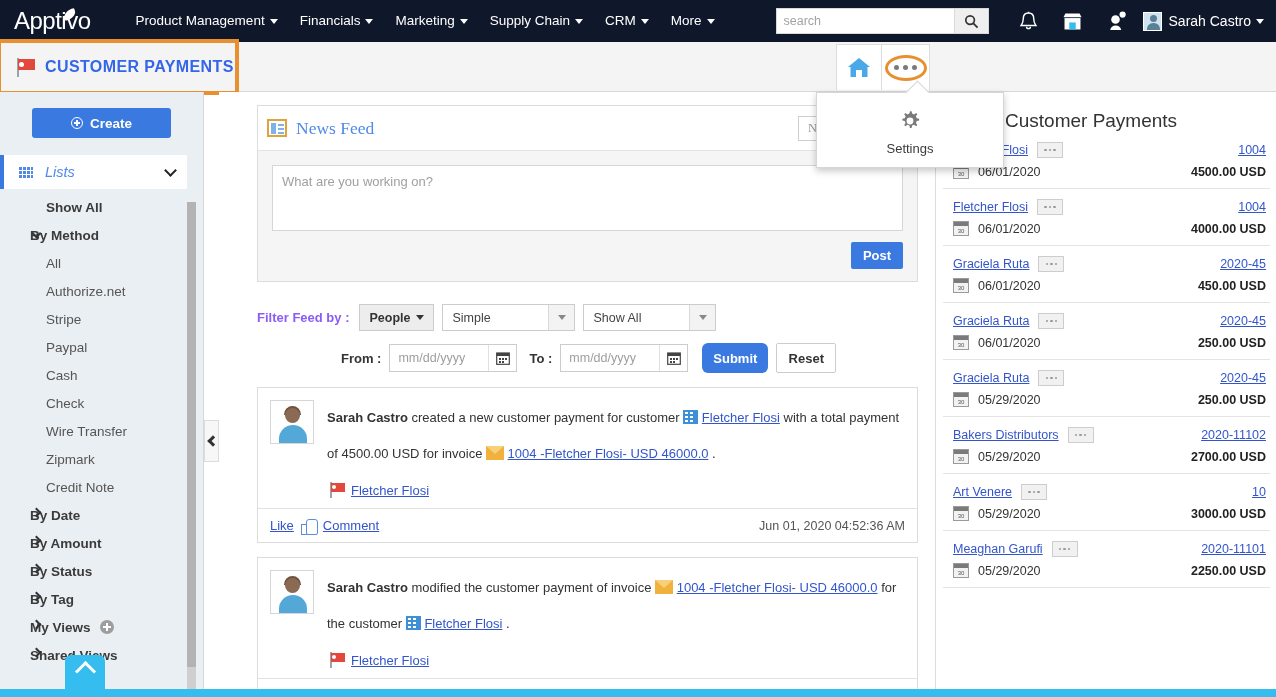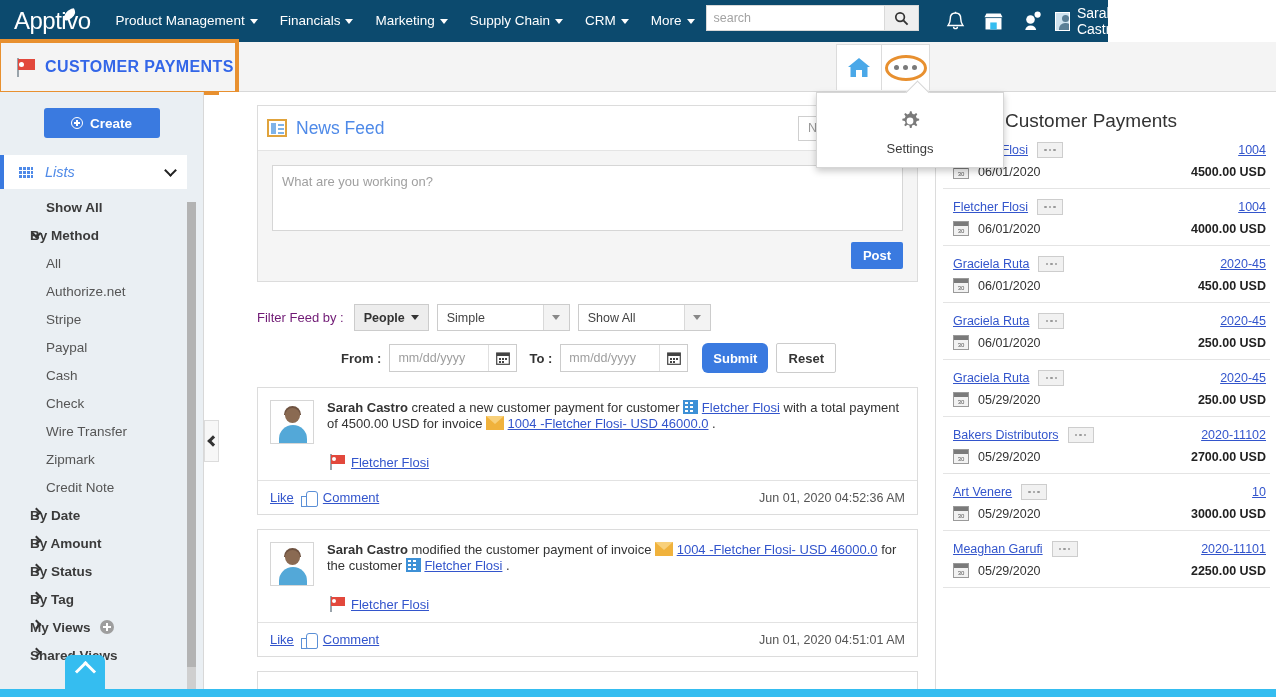--- a/index.html
+++ b/index.html
@@ -6,22 +6,22 @@
   html, body { margin:0; padding:0; }
   body {
     width:1276px; height:697px;
     font-family:"Liberation Sans", sans-serif;
     font-size:13px; color:#333;
     background:#ffffff; overflow:hidden; position:relative;
   }
 
   
   .topbar {
-    position:absolute; left:0; top:0; width:1108px; height:42px;
-    background:#0c4a6e; display:flex; align-items:center;
+    position:absolute; left:0; top:0; width:1276px; height:42px;
+    background:#0f172a; display:flex; align-items:center;gap:20px;
   }
   .logo {
     color:#fff; font-size:24px; letter-spacing:-0.5px; padding:0 14px 0 14px;
     font-weight:400; position:relative; white-space:nowrap;
   }
   .logo .leaf {
     position:absolute; left:63px; top:3px; width:13px; height:9px;
     background:#fff; border-radius:80% 10% 70% 20%; transform:rotate(-22deg);
   }
   .navmenu { display:flex; align-items:center; height:42px; }
@@ -126,21 +126,21 @@
   }
   .popitem .plabel { font-size:13px; color:#3b3b3b; margin-top:7px; }
   .popnotif { outline:4px solid #e8902f; outline-offset:-2px; background:#fff; z-index:2;}
 
   
   .sidebar {
     position:absolute; left:0; top:92px; width:204px; height:605px;
     background:#eaeff3; border-right:1px solid #d8d8d8;
   }
   .create-btn {
-    margin:16px auto 0 auto; width:116px; height:30px; background:#3a7ae0;
+    margin:16px auto 0 auto; width:139px; height:30px; background:#3a7ae0;
     color:#fff; font-size:13.5px; font-weight:bold; border-radius:3px;
     display:flex; align-items:center; justify-content:center; cursor:pointer;
   }
   .plus-circ {
     width:12px; height:12px; border-radius:50%; border:1.5px solid #fff;
     position:relative; margin-right:7px;
   }
   .plus-circ:before{content:"";position:absolute;left:2px;top:4.2px;width:6px;height:1.6px;background:#fff;}
   .plus-circ:after{content:"";position:absolute;left:4.2px;top:2px;width:1.6px;height:6px;background:#fff;}
 
@@ -191,21 +191,21 @@
   }
   .lt-chev { width:8px;height:8px;border-left:3px solid #333;border-bottom:3px solid #333;transform:rotate(45deg);margin-left:3px;}
 
   
   .main {
     position:absolute; left:219px; top:92px; width:717px; height:605px;
     background:#fff; border-right:1px solid #dcdcdc; overflow:hidden;
   }
   .card { margin:13px 17px 0 38px; border:1px solid #dcdcdc; background:#fff; }
   .nf-hdr { height:45px; display:flex; align-items:center; padding:0 9px;
-            border-bottom:1px solid #e4e4e4; }
+            border-bottom:1px solid #e4e4e4;font-family:Liberation Serif, serif; }
   .nf-ic { width:20px; height:18px; background:#fff; border:2px solid #e0a33c;
            position:relative; margin-right:9px; }
   .nf-ic:before{content:"";position:absolute;left:2px;top:2px;width:5px;height:11px;background:#7fb3e8;}
   .nf-ic:after{content:"";position:absolute;left:9px;top:3px;width:6px;height:2px;background:#7fb3e8;
                box-shadow:0 4px 0 #7fb3e8, 0 8px 0 #7fb3e8;}
   .nf-title { color:#4f8ae8; font-size:17.5px; }
   .nf-sel {
     margin-left:auto; width:110px; height:25px; border:1px solid #cfcfcf;
     background:#fff; display:flex; align-items:center; padding-left:9px;
     color:#999; font-size:12.5px; cursor:pointer;
@@ -219,21 +219,21 @@
   .composer textarea::placeholder { color:#a0a0a0; }
   .post-row { display:flex; justify-content:flex-end; padding:8px 0 12px 0; }
   .post-btn {
     width:52px; height:27px; background:#3a7ae0; color:#fff; font-size:13px;
     font-weight:bold; display:flex; align-items:center; justify-content:center;
     border-radius:2px; cursor:pointer;
   }
 
   .filterbar { margin:22px 17px 0 38px; }
   .frow { display:flex; align-items:center; margin-bottom:12px; }
-  .flabel { font-size:13px; font-weight:normal; color:#701a75; }
+  .flabel { font-size:13px; font-weight:bold; color:#8b5cf6; }
   .btn-ddl {
     height:27px; min-width:66px; background:#ededed; border:1px solid #cccccc;
     display:flex; align-items:center; justify-content:center; padding:0 9px;
     font-size:12.5px; font-weight:bold; color:#333; cursor:pointer; margin-left:10px;
   }
   .caret-dk { display:inline-block; width:0;height:0;margin-left:6px;
     border-left:4px solid transparent;border-right:4px solid transparent;border-top:5px solid #333;}
   .sel-box {
     height:27px; width:133px; border:1px solid #cccccc; background:#fff; margin-left:8px;
     display:flex; align-items:center; cursor:pointer;
@@ -257,21 +257,21 @@
              color:#333; font-size:13px; font-weight:bold; display:flex; align-items:center;
              justify-content:center; border-radius:2px; cursor:pointer; }
 
   .feeditem { margin:14px 17px 0 38px; border:1px solid #dcdcdc; background:#fff; }
   .fi-body { display:flex; padding:12px 12px 10px 12px; }
   .fi-avatar { width:44px; height:44px; border:1px solid #d6d6d6; background:#fff;
                flex:none; position:relative; overflow:hidden; }
   .fi-avatar .head{position:absolute;left:14px;top:7px;width:15px;height:15px;border-radius:50%;background:#8a6a52;}
   .fi-avatar .hair{position:absolute;left:13px;top:5px;width:17px;height:9px;border-radius:9px 9px 0 0;background:#6e5240;}
   .fi-avatar .body{position:absolute;left:8px;top:24px;width:28px;height:20px;border-radius:14px 14px 0 0;background:#53a8d8;}
-  .fi-text { margin-left:13px; font-size:13px; color:#333; line-height:16px; }
+  .fi-text { margin-left:13px; font-size:13px; color:#333; line-height:36px; }
   .bold { font-weight:bold; }
   .lnk { color:#3355cc; text-decoration:underline; cursor:pointer; }
   .ic-bldg { display:inline-block; width:15px;height:14px;background:#3d90d6;
              vertical-align:-2px; position:relative; }
   .ic-bldg:before{content:"";position:absolute;left:2px;top:2px;width:3px;height:2px;background:#fff;
     box-shadow:0 4px 0 #fff,0 8px 0 #fff,5px 0 0 #fff,5px 4px 0 #fff,5px 8px 0 #fff;}
   .ic-env { display:inline-block; width:18px;height:14px;background:#f0b23c;
             vertical-align:-2px; position:relative; }
   .ic-env:before{content:"";position:absolute;left:0;top:0;border-left:9px solid transparent;
     border-right:9px solid transparent;border-top:8px solid #f8d07a;}

